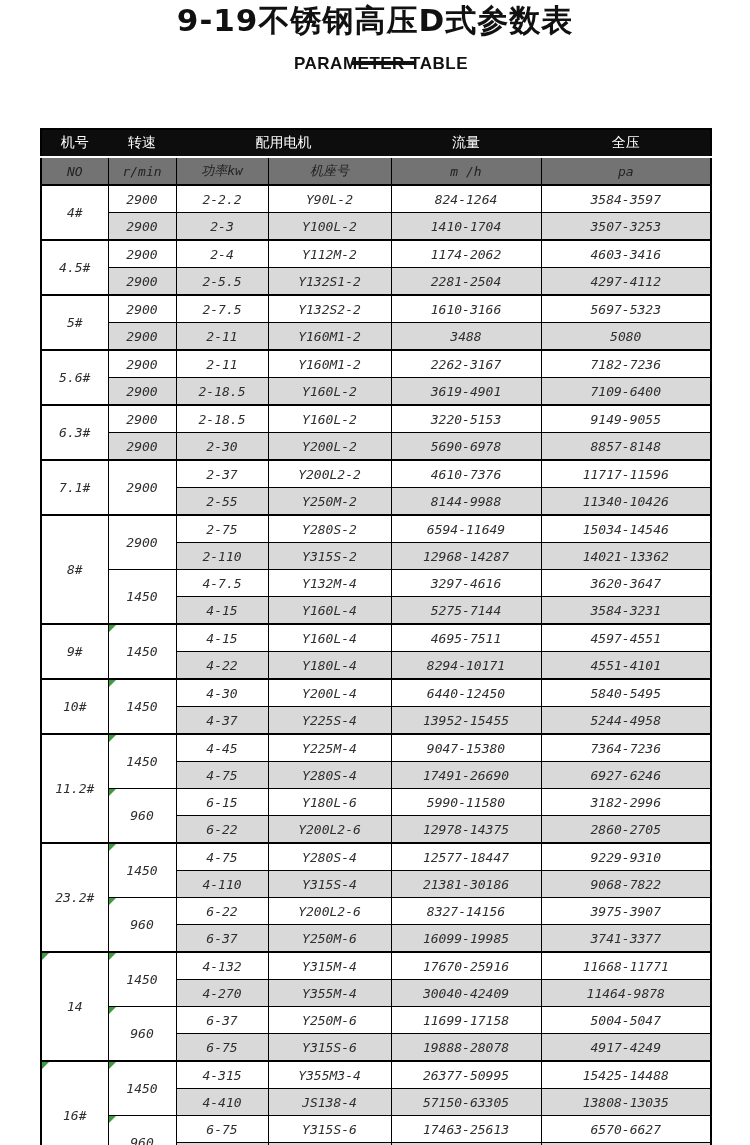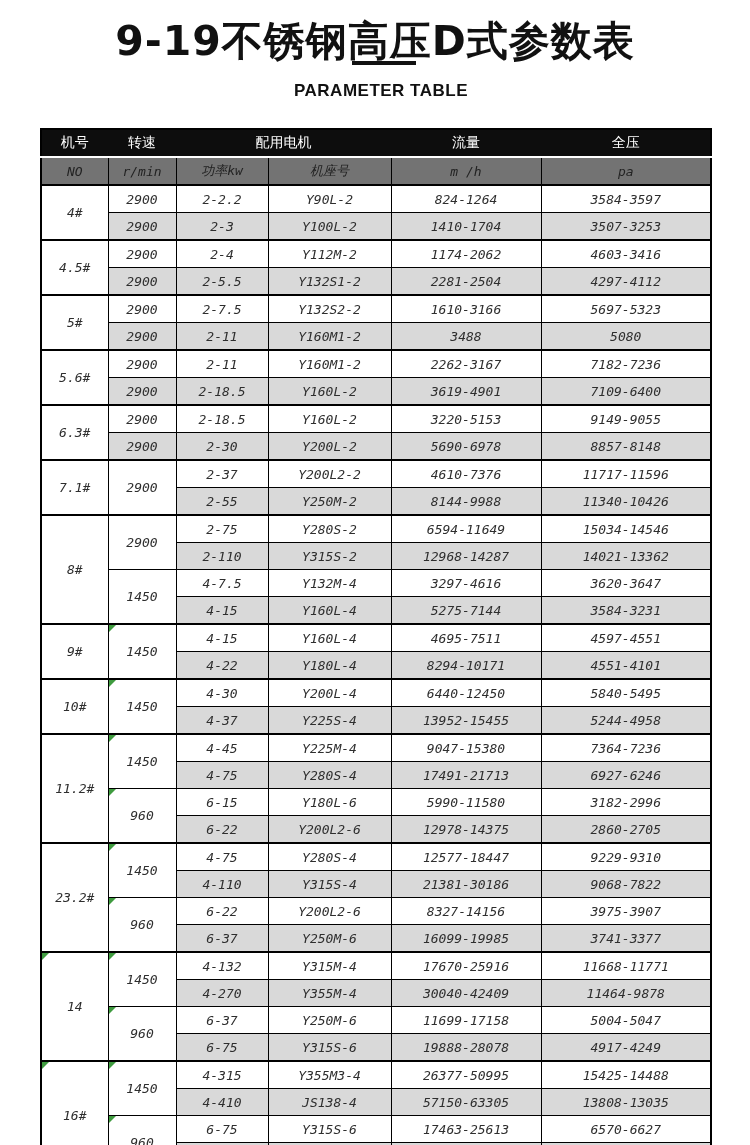--- a/index.html
+++ b/index.html
@@ -1,23 +1,23 @@
 <!DOCTYPE html>
 <html><head>
 <meta charset="utf-8">
 <style>
   html,body{margin:0;padding:0;}
   body{
     width:750px;height:1145px;background:#ffffff;position:relative;
     font-family:"Liberation Sans", sans-serif;color:#111;
   }
   .title{
-    margin:0;padding-top:14px;text-align:center;
+    margin:0;text-align:center;
     font-family:"DejaVu Sans", sans-serif;
-    font-size:41px;font-weight:bold;letter-spacing:1px;color:#111;
+    font-size:31px;font-weight:bold;letter-spacing:1px;color:#111;
   }
   .title-underline{
     position:absolute;top:61px;left:352px;width:64px;height:4px;background:#111;
   }
   .subtitle{
     margin-top:12px;text-align:center;
     font-family:"Liberation Sans", sans-serif;
     font-size:17px;font-weight:bold;letter-spacing:0.5px;color:#111;padding-left:12px;
   }
   table.ptable{
@@ -235,21 +235,21 @@
         <td rowspan="4">11.2#</td>
         <td class="gmark" rowspan="2">1450</td>
         <td>4-45</td>
         <td>Y225M-4</td>
         <td>9047-15380</td>
         <td>7364-7236</td>
       </tr>
       <tr>
         <td class="band">4-75</td>
         <td class="band">Y280S-4</td>
-        <td class="band">17491-21713</td>
+        <td class="band">17491-26690</td>
         <td class="band">6927-6246</td>
       </tr>
       <tr>
         <td class="gmark" rowspan="2">960</td>
         <td>6-15</td>
         <td>Y180L-6</td>
         <td>5990-11580</td>
         <td>3182-2996</td>
       </tr>
       <tr>

